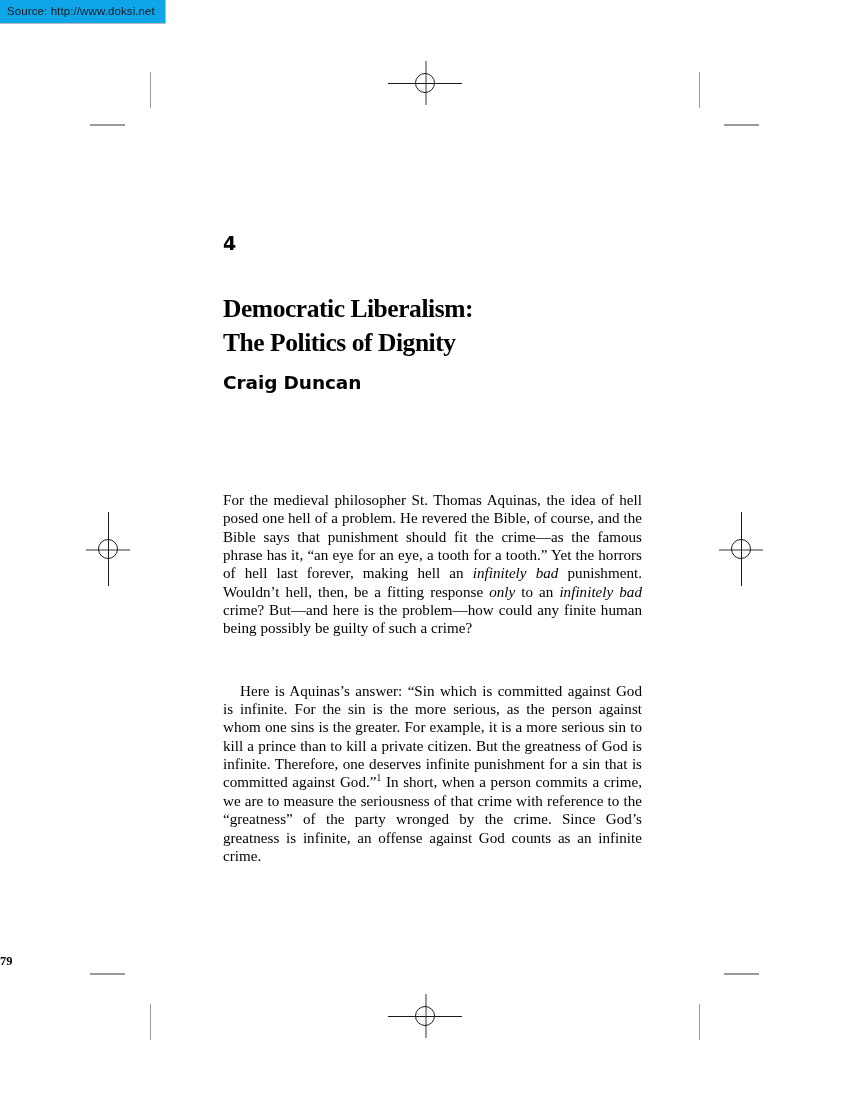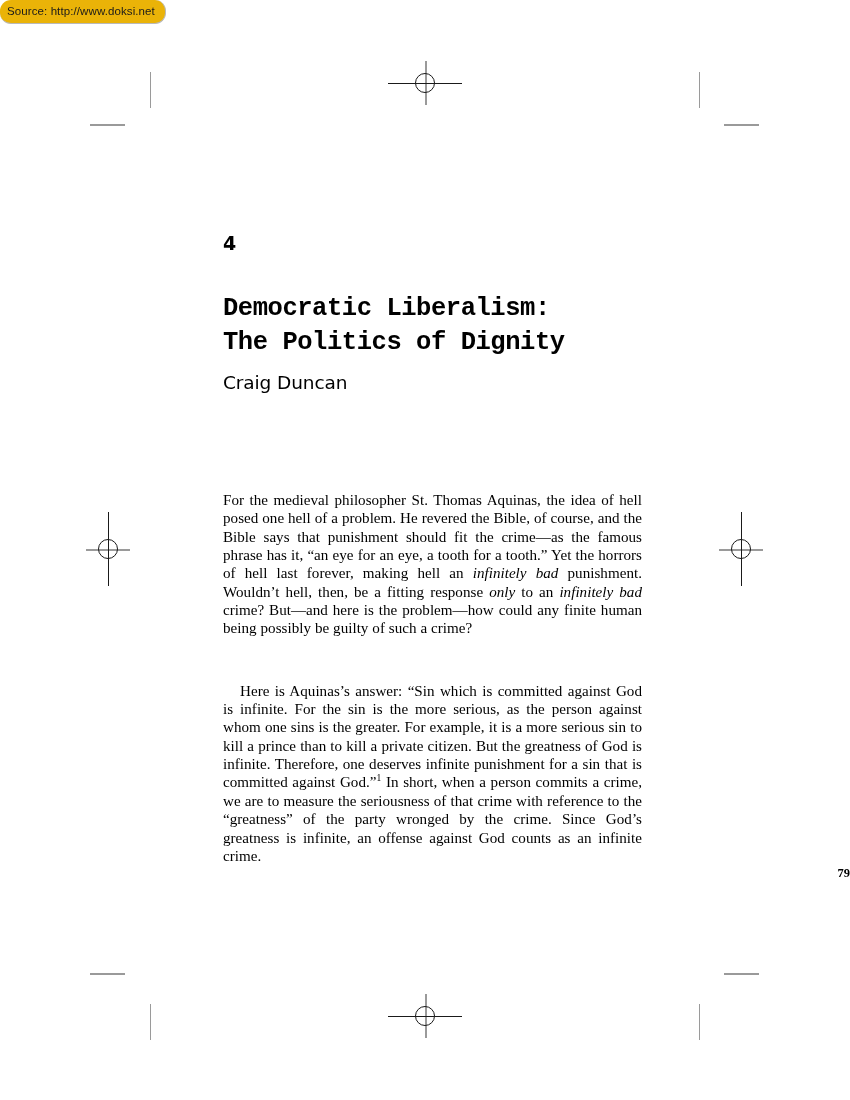--- a/index.html
+++ b/index.html
@@ -19,30 +19,29 @@
     overflow: hidden;
     background: #ffffff;
   }
 
   
   #source-banner {
     position: absolute;
     left: 0;
     top: 0;
     padding: 4px 10px 5px 7px;
-    background: #eab308;
+    background: #0ea5e9;
     border-right: 1px solid #b9b9b9;
     border-bottom: 1px solid #b9b9b9;
     font-family: "Liberation Sans", sans-serif;
     font-size: 11.5px;
     line-height: 14px;
     color: #1a1a1a;
     white-space: nowrap;
     letter-spacing: 0.1px;
-    border-radius: 11px;
   }
 
   
   .crop-v {
     position: absolute;
     width: 1px;
     background: #9a9a9a;
   }
   .crop-h {
     position: absolute;
@@ -109,32 +108,32 @@
   #chapter-number {
     font-family: "DejaVu Sans", sans-serif;
     font-weight: bold;
     font-size: 19px;
     line-height: 22px;
     letter-spacing: -0.2px;
     margin: 0 0 38px 0;
   }
 
   #chapter-title {
-    font-family: Liberation Mono, monospace;
+    font-family: Liberation Serif, serif;
     font-weight: bold;
     font-size: 25.5px;
     line-height: 33.5px;
     letter-spacing: -0.45px;
     margin: 0;
     white-space: pre-line;
   }
 
   #byline {
     font-family: "DejaVu Sans", sans-serif;
-    font-weight: normal;
+    font-weight: bold;
     font-size: 18.5px;
     line-height: 24px;
     letter-spacing: -0.1px;
     margin: 12px 0 0 0;
   }
 
   #body-text {
     margin-top: 96px;
   }
 
@@ -158,23 +157,23 @@
   }
   .para sup {
     font-size: 9.5px;
     line-height: 0;
     vertical-align: super;
   }
 
   #page-number {
     position: absolute;
     left: 0;
-    top: 866px;
+    top: 954px;
     width: 850px;
-    text-align: right;
+    text-align: left;
     font-family: "Liberation Serif", serif;
     font-weight: bold;
     font-size: 12.5px;
     line-height: 15px;
   }
 </style>
 </head>
 <body>
 
 <div id="page">

